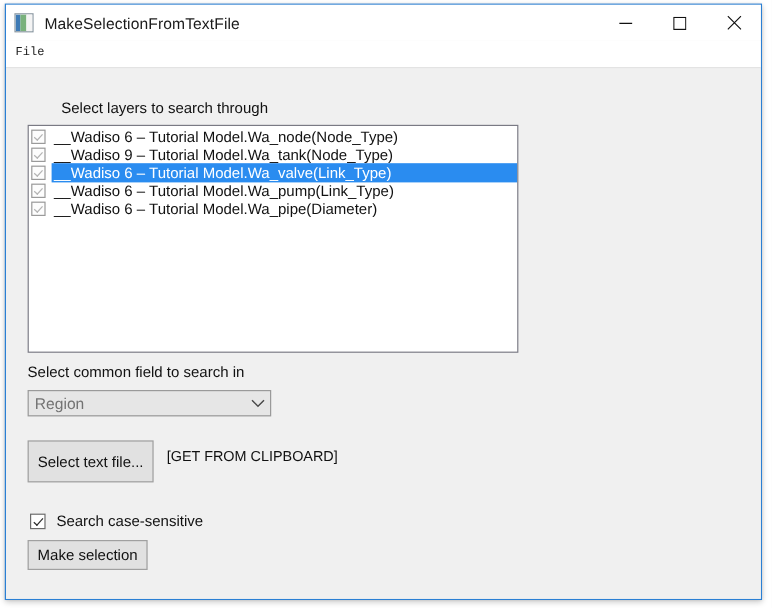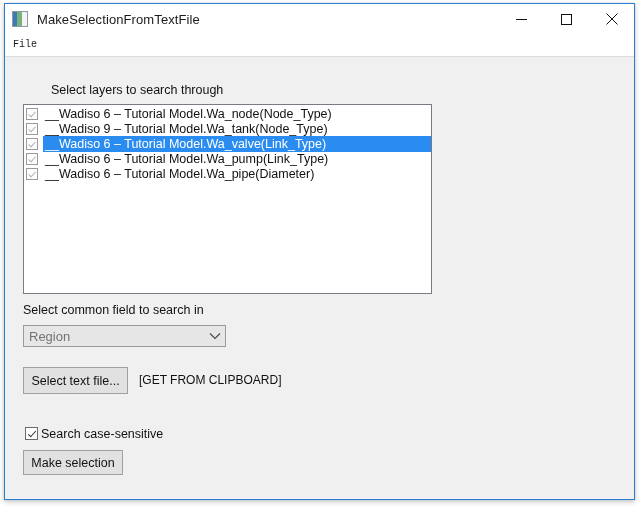--- a/index.html
+++ b/index.html
@@ -195,38 +195,40 @@
     background: #e1e1e1;
     border: 1px solid #a0a0a0;
     box-sizing: border-box;
     font-size: 12.5px;
     color: #111111;
     font-family: "Liberation Sans", sans-serif;
     text-align: center;
     white-space: nowrap;
     padding: 0;
   }
-  #select-text-file-button { left: 18px; top: 310px; width: 105px; height: 27px; }
+  #select-text-file-button { left: 18px; top: 310px; width: 105px; height: 35px; }
   #make-selection-button  { left: 18px; top: 393px; width: 100px; height: 25px; }
 
   #clipboard-hint {
     position: absolute;
     left: 134px;
     top: 316px;
     font-size: 12px;
     color: #111111;
     white-space: nowrap;
   }
 
   
   #case-sensitive-row {
     position: absolute;
     left: 20px;
     top: 370px;
     display: flex;
+    align-items: center;
+    gap: 6px;
   }
   #case-sensitive-box {
     width: 13px;
     height: 13px;
     border: 1px solid #6b6b6b;
     background: #ffffff;
     box-sizing: border-box;
     position: relative;
     margin-right: 3px;
   }

